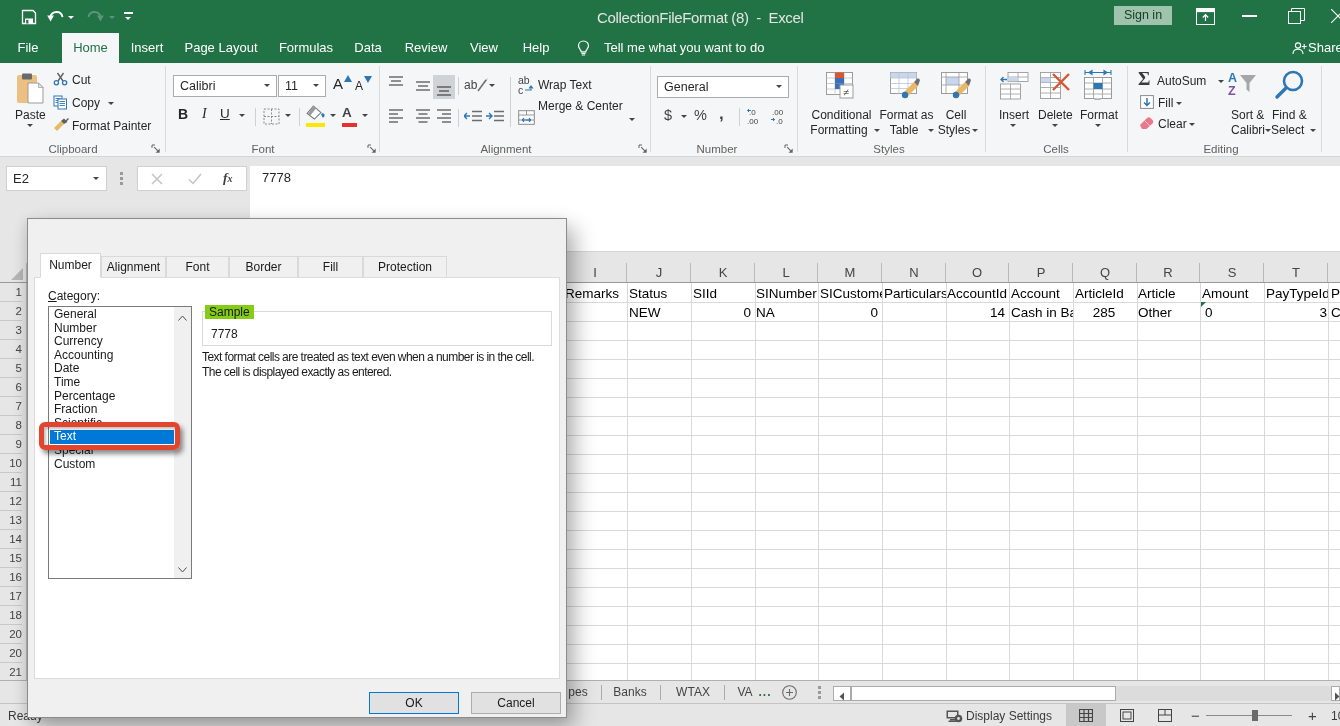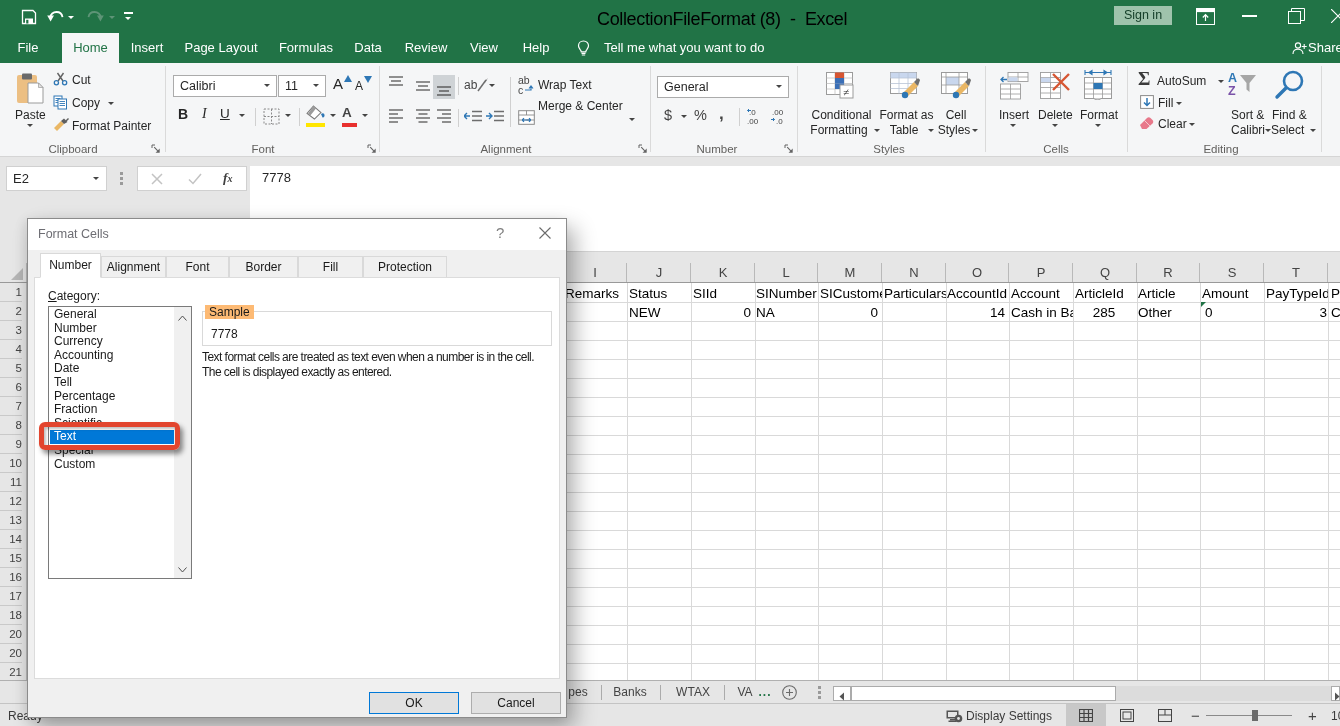--- a/index.html
+++ b/index.html
@@ -59,21 +59,21 @@
       <path d="M0.2 5.6 L7 5.6 L3.6 11.4 Z" fill="#fff"></path>
     </svg>
   <div class="carr-s" style="position:absolute;left:68px;top:16px;border-top-color:#fff"></div>
   <svg class="abs" style="left:84px;top:10px" width="20" height="14" viewBox="0 0 20 14">
       <path d="M16.8 8 C16.8 4 13.5 2 10.5 2 C7.5 2 5 4 4.5 7.2" fill="none" stroke="#5e9477" stroke-width="1.8"></path>
       <path d="M19.8 5.6 L13 5.6 L16.4 11.4 Z" fill="#5e9477"></path>
     </svg>
   <div class="carr-s" style="position:absolute;left:109px;top:16px;border-top-color:#5e9477"></div>
   <div class="abs" style="left:124px;top:12px;width:9px;height:2px;background:#fff"></div>
   <div class="carr-s" style="position:absolute;left:125px;top:17px;border-top-color:#fff"></div>
-  <div class="abs" style="left:597px;top:9px;font-size:18px;color:#000000;letter-spacing:-0.35px">CollectionFileFormat (8)&nbsp; -&nbsp; Excel</div>
+  <div class="abs" style="left:597px;top:9px;font-size:15px;color:#e5e5e5;letter-spacing:-0.35px">CollectionFileFormat (8)&nbsp; -&nbsp; Excel</div>
   <div class="abs" style="left:1114px;top:6px;width:58px;height:19px;background:#9fc3ac;color:#16402a;font-size:12.5px;text-align:center;line-height:19px">Sign in</div>
   <svg class="abs" style="left:1196px;top:8px" width="19" height="17" viewBox="0 0 19 17">
       <rect x="0.5" y="0.5" width="18" height="16" fill="none" stroke="#fff"></rect>
       <rect x="0.5" y="0.5" width="18" height="3.6" fill="#fff"></rect>
       <path d="M9.5 13 L9.5 7 M6.8 9.5 L9.5 6.7 L12.2 9.5" stroke="#fff" stroke-width="1.2" fill="none"></path>
     </svg>
   <div class="abs" style="left:1242px;top:15px;width:15px;height:1.5px;background:#fff"></div>
   <svg class="abs" style="left:1288px;top:8px" width="17" height="16" viewBox="0 0 17 16">
       <rect x="0.5" y="3.5" width="12" height="12" fill="none" stroke="#fff"></rect>
       <path d="M3.5 3.5 L3.5 0.5 L16.5 0.5 L16.5 12.5 L13 12.5" fill="none" stroke="#fff"></path>
@@ -539,62 +539,55 @@
       <rect x="0.5" y="0.5" width="13" height="12" fill="none" stroke="#444"></rect>
       <path d="M7 0.5 V6 M0.5 6 H13.5" stroke="#444"></path>
     </svg>
   <div class="abs" style="left:1191px;top:3px;font-size:15px;color:#444">−</div>
   <div class="abs" style="left:1206px;top:11px;width:86px;height:1px;background:#8a8a8a"></div>
   <div class="abs" style="left:1252px;top:6px;width:6px;height:11px;background:#6b6b6b"></div>
   <div class="abs" style="left:1308px;top:3px;font-size:15px;color:#444">+</div>
   <div class="abs" style="left:1331px;top:5px">100%</div>
 </div>
 <div class="abs" id="dialog">
-  <div id="dlgtitle">
-    <div class="abs" style="left:10px;top:8px;font-size:12.5px;color:#6d6d73">Format Cells</div>
-    <div class="abs" style="left:468px;top:5px;font-size:15px;color:#808080">?</div>
-    <svg class="abs" style="left:511px;top:8px" width="12" height="12" viewBox="0 0 12 12">
-        <path d="M0.5 0.5 L11.5 11.5 M11.5 0.5 L0.5 11.5" stroke="#6b6b6b" stroke-width="1.1"></path>
-      </svg>
-  </div>
   <div class="dtab" style="left:12px;width:61px;background:#fff;border-bottom-color:#fff;height:25px;top:34px;z-index:3;line-height:23px">Number</div>
   <div class="dtab" style="left:73px;width:65px">Alignment</div>
   <div class="dtab" style="left:138px;width:63px">Font</div>
   <div class="dtab" style="left:201px;width:69px">Border</div>
   <div class="dtab" style="left:270px;width:65px">Fill</div>
   <div class="dtab" style="left:335px;width:84px">Protection</div>
   <div id="dpage">
     <div class="abs" style="left:13px;top:11px;font-size:12px;color:#1a1a1a"><span style="text-decoration:underline">C</span>ategory:</div>
     <div class="abs" style="left:13px;top:28px;width:144px;height:273px;background:#fff;border:1px solid #7a7a7a">
       <div style="position:absolute;left:1px;top:1px;width:124px">
         <div class="litem">General</div>
         <div class="litem">Number</div>
         <div class="litem">Currency</div>
         <div class="litem">Accounting</div>
         <div class="litem">Date</div>
-        <div class="litem">Tell</div>
+        <div class="litem">Time</div>
         <div class="litem">Percentage</div>
         <div class="litem">Fraction</div>
         <div class="litem">Scientific</div>
         <div class="litem" style="background:#0078d7;color:#fff">Text</div>
         <div class="litem">Special</div>
         <div class="litem">Custom</div>
       </div>
       <div style="position:absolute;right:0;top:0;width:17px;height:271px;background:#f0f0f0">
         <svg width="9" height="6" viewBox="0 0 9 6" style="margin:5px 0 0 4px">
             <path d="M0.5 5.5 L4.5 1 L8.5 5.5" stroke="#505050" fill="none"></path>
           </svg>
         <svg width="9" height="6" viewBox="0 0 9 6" style="position:absolute;bottom:5px;left:4px">
             <path d="M0.5 0.5 L4.5 5 L8.5 0.5" stroke="#505050" fill="none"></path>
           </svg>
       </div>
     </div>
 
     <div class="abs" style="left:4px;top:144px;width:141px;height:28px;border:5px solid #e2452e;border-radius:6px;z-index:5;box-shadow:3px 4px 5px rgba(0,0,0,0.45), inset 2px 2px 3px rgba(0,0,0,0.25)"></div>
     <div class="abs" style="left:167px;top:33px;width:350px;height:35px;border:1px solid #d9d9d9">
-      <div class="abs" style="left:2px;top:-7px;background:#fdba74;padding:0 4px;font-size:12px;color:#1a1a1a">Sample</div>
+      <div class="abs" style="left:2px;top:-7px;background:#84cc16;padding:0 4px;font-size:12px;color:#1a1a1a">Sample</div>
       <div class="abs" style="left:8px;top:15px;font-size:12px;color:#1a1a1a">7778</div>
     </div>
     <div class="abs" style="left:167px;top:72px;font-size:12px;color:#1a1a1a;line-height:15px;white-space:nowrap;letter-spacing:-0.55px">Text format cells are treated as text even when a number is in the cell.<br>The cell is displayed exactly as entered.</div>
   </div>
   <div class="dbtn" style="left:341px;border:1px solid #0078d7">OK</div>
   <div class="dbtn" style="left:443px">Cancel</div>
 </div>
 
 </body></html>

